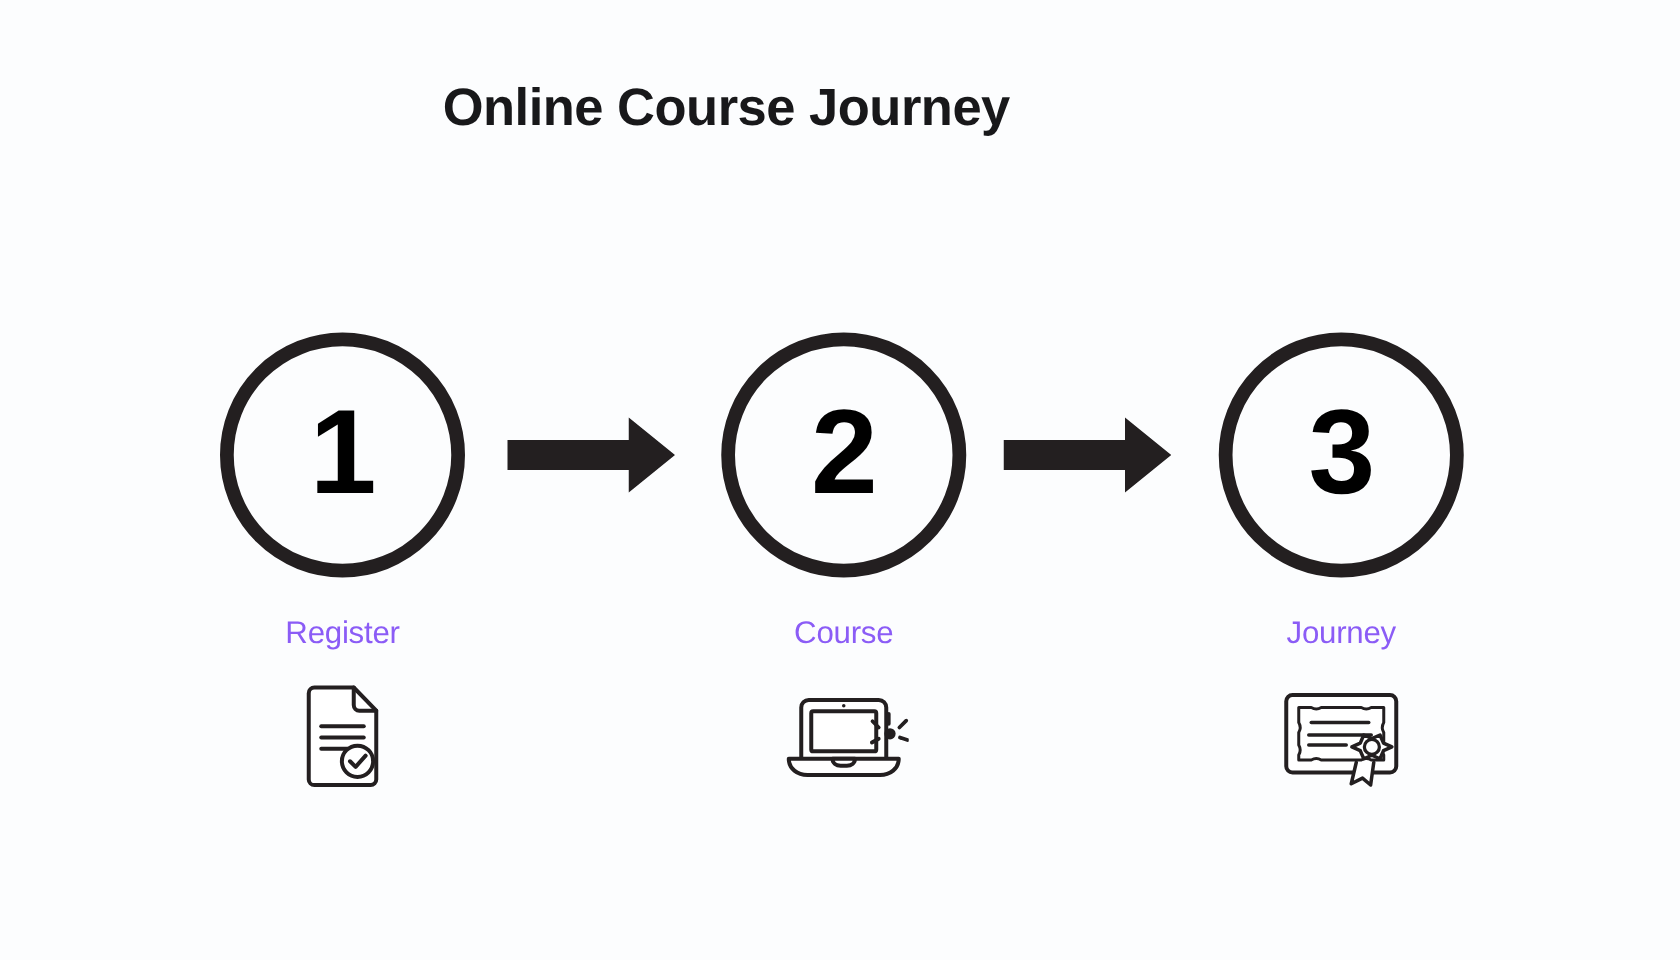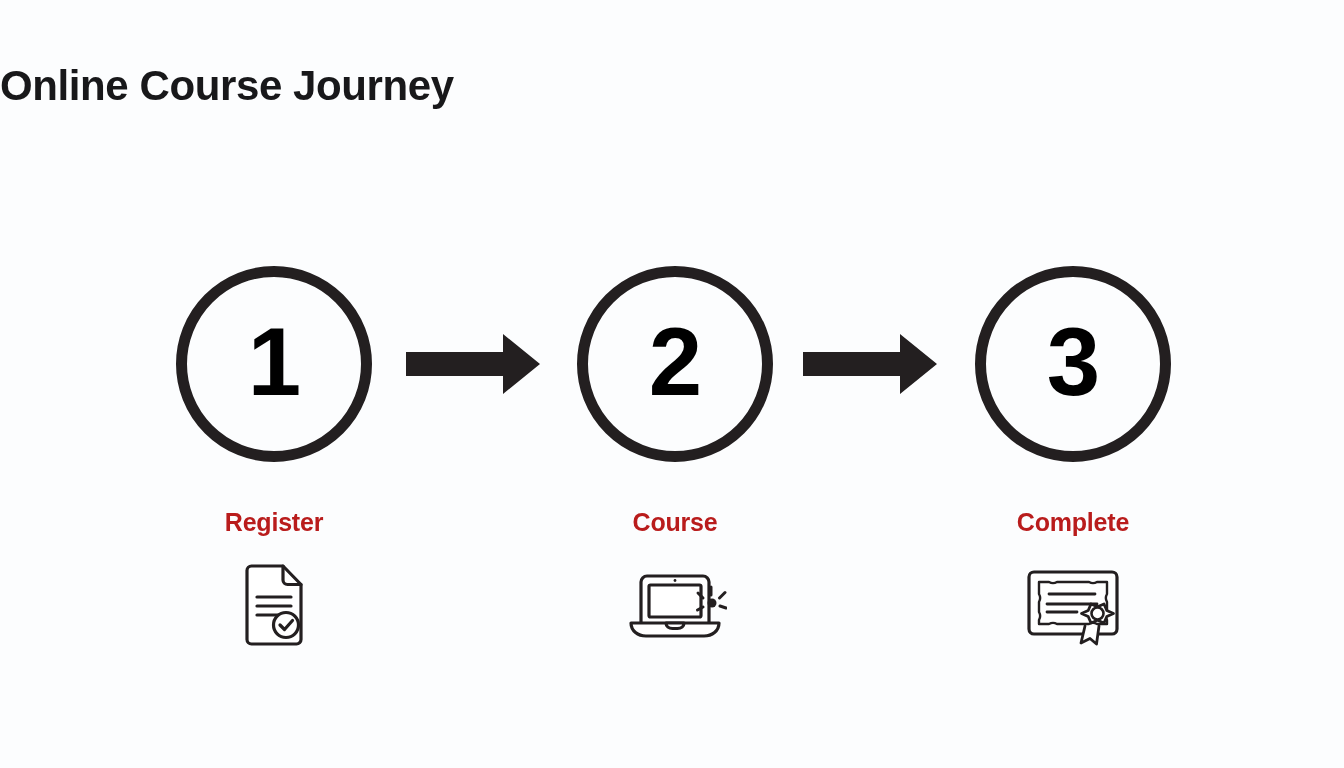--- a/index.html
+++ b/index.html
@@ -21,20 +21,21 @@
     width: 1344px;
     height: 768px;
   }
 
   
   .title {
     position: absolute;
     left: 0;
     top: 62px;
     width: 1162px;
+    text-align: center;
     font-size: 42px;
     font-weight: bold;
     letter-spacing: -0.4px;
     color: #18181a;
     white-space: nowrap;
   }
 
   
   .steps {
     position: absolute;
@@ -74,24 +75,24 @@
     font-size: 96px;
     font-weight: bold;
     color: #000000;
     line-height: 1;
     letter-spacing: -1px;
     padding-bottom: 4px;
     box-sizing: border-box;
   }
 
   .step-label {
-    margin-top: 46px;
+    margin-top: 30px;
     font-size: 25px;
-    font-weight: bold;
-    color: #b91c1c;
+    font-weight: normal;
+    color: #8b5cf6;
     letter-spacing: -0.2px;
     white-space: nowrap;
   }
 
   .step-icon {
     margin-top: 26px;
     height: 84px;
     display: flex;
     align-items: center;
     justify-content: center;
@@ -175,21 +176,21 @@
     <div class="arrow" style="left:800px;">
       <svg width="140" height="66" viewBox="0 0 140 66">
         <path d="M3 21 H100 V3 L137 33 L100 63 V45 H3 Z" fill="#231f20"></path>
       </svg>
     </div>
 
     <div class="step" style="left:973px;">
       <div class="step-circle">
         <div class="step-number">3</div>
       </div>
-      <div class="step-label">Complete</div>
+      <div class="step-label">Journey</div>
       <div class="step-icon">
         <svg width="108" height="82" viewBox="0 0 108 82" fill="none" stroke="#231f20" stroke-width="3.2" stroke-linecap="round" stroke-linejoin="round">
 
           <rect x="10" y="8" width="88" height="62" rx="5" fill="#ffffff"></rect>
 
           <path d="M20 18 H30 A8 8 0 0 0 38 18 H70 A8 8 0 0 0 78 18 H88
                    V30 A8 8 0 0 0 88 38 V48 A8 8 0 0 0 88 56 V60
                    H78 A8 8 0 0 0 70 60 H38 A8 8 0 0 0 30 60 H20
                    V56 A8 8 0 0 0 20 48 V38 A8 8 0 0 0 20 30 Z" fill="none" stroke-width="2.4"></path>
 

